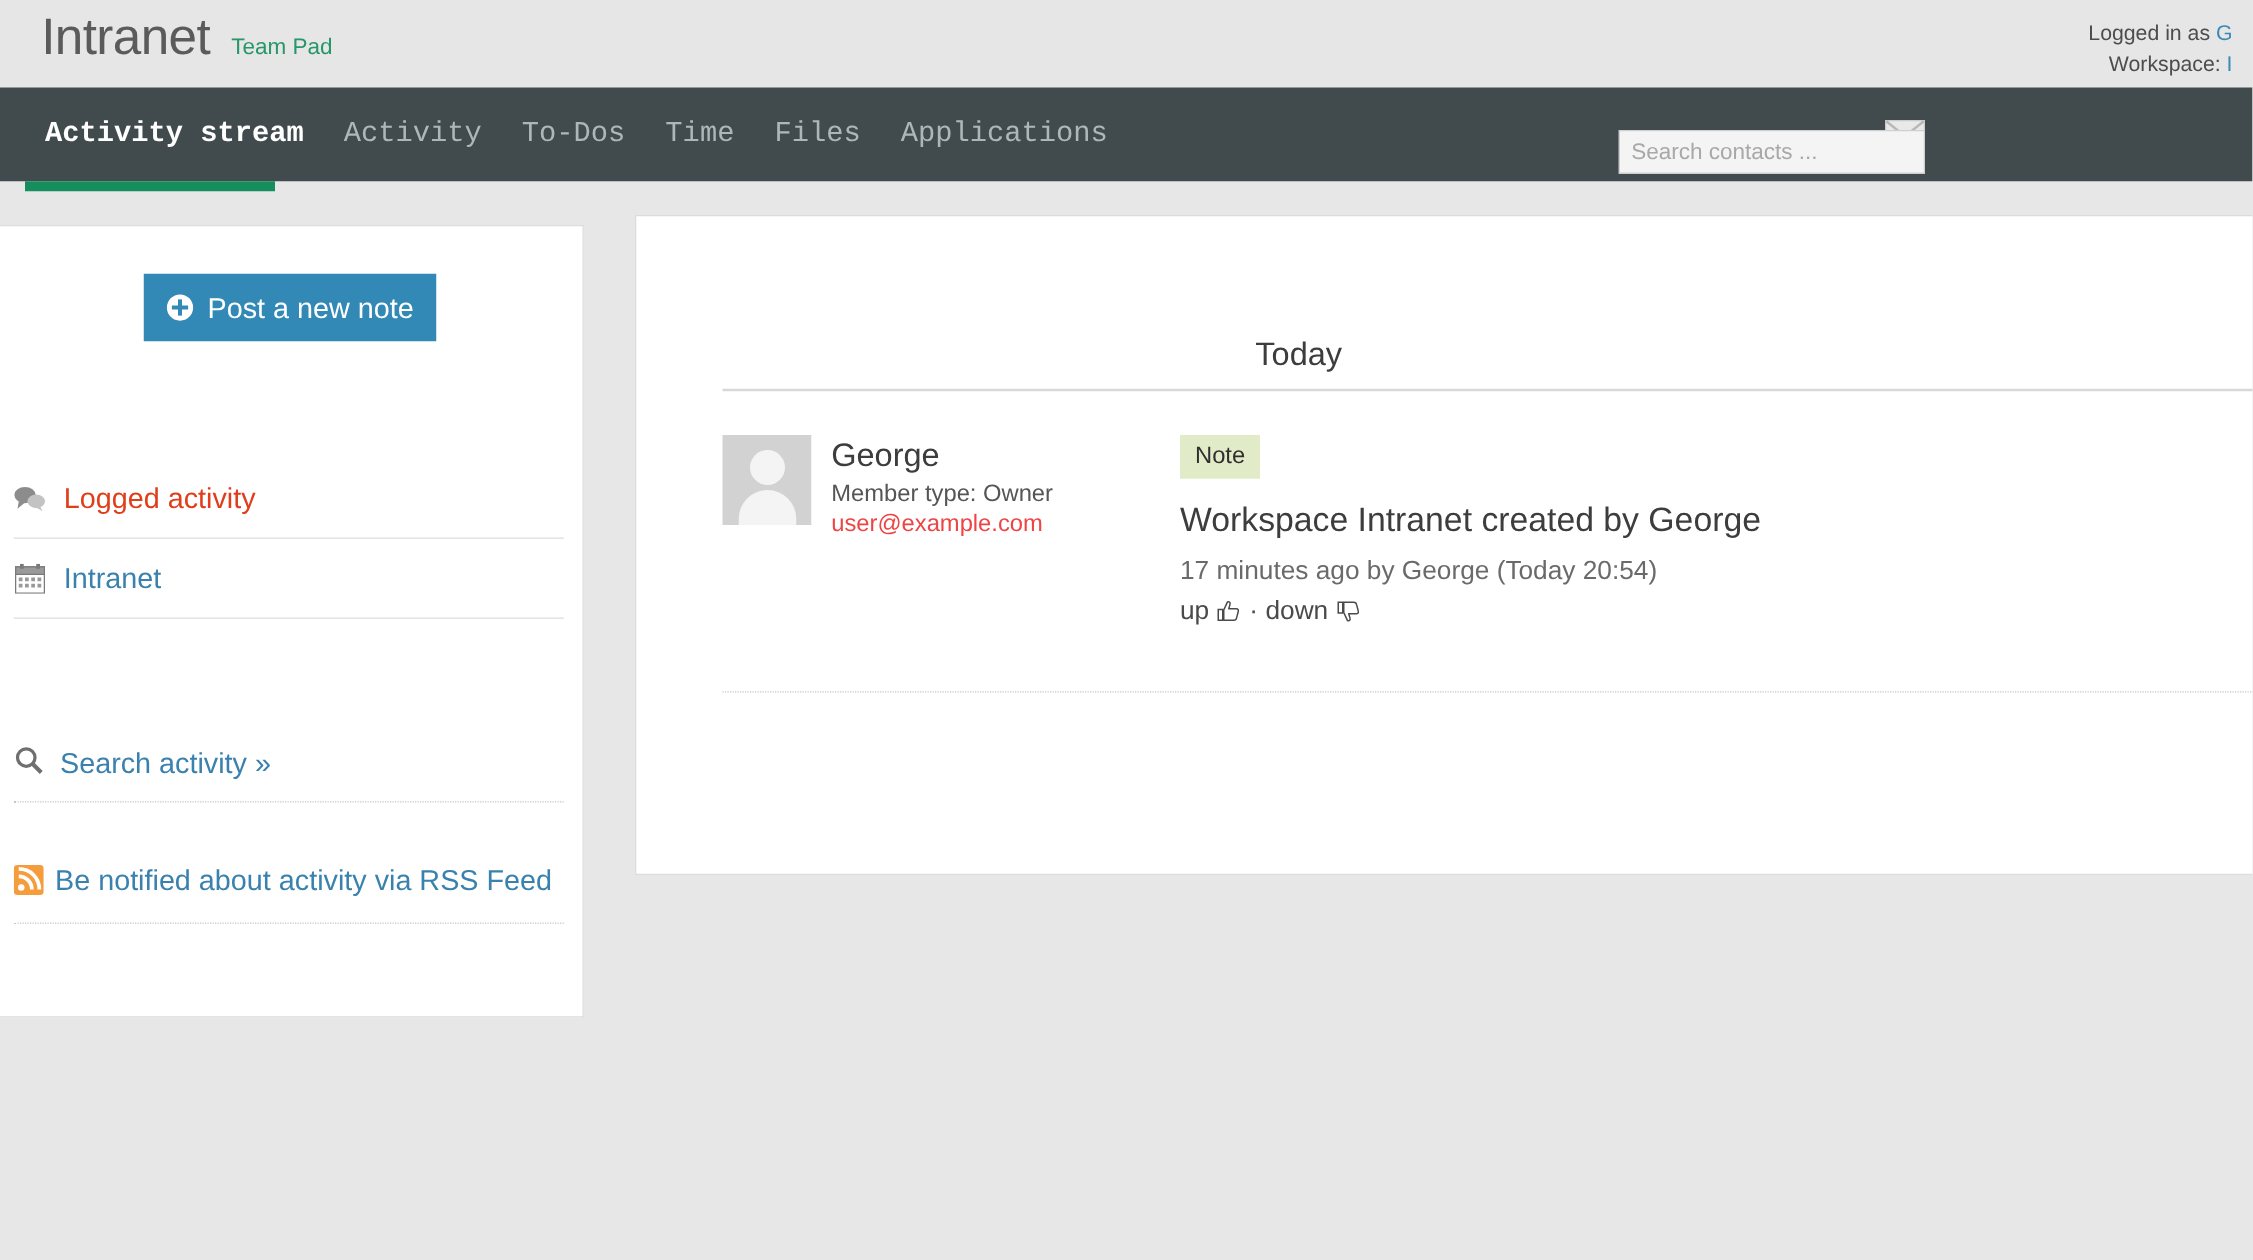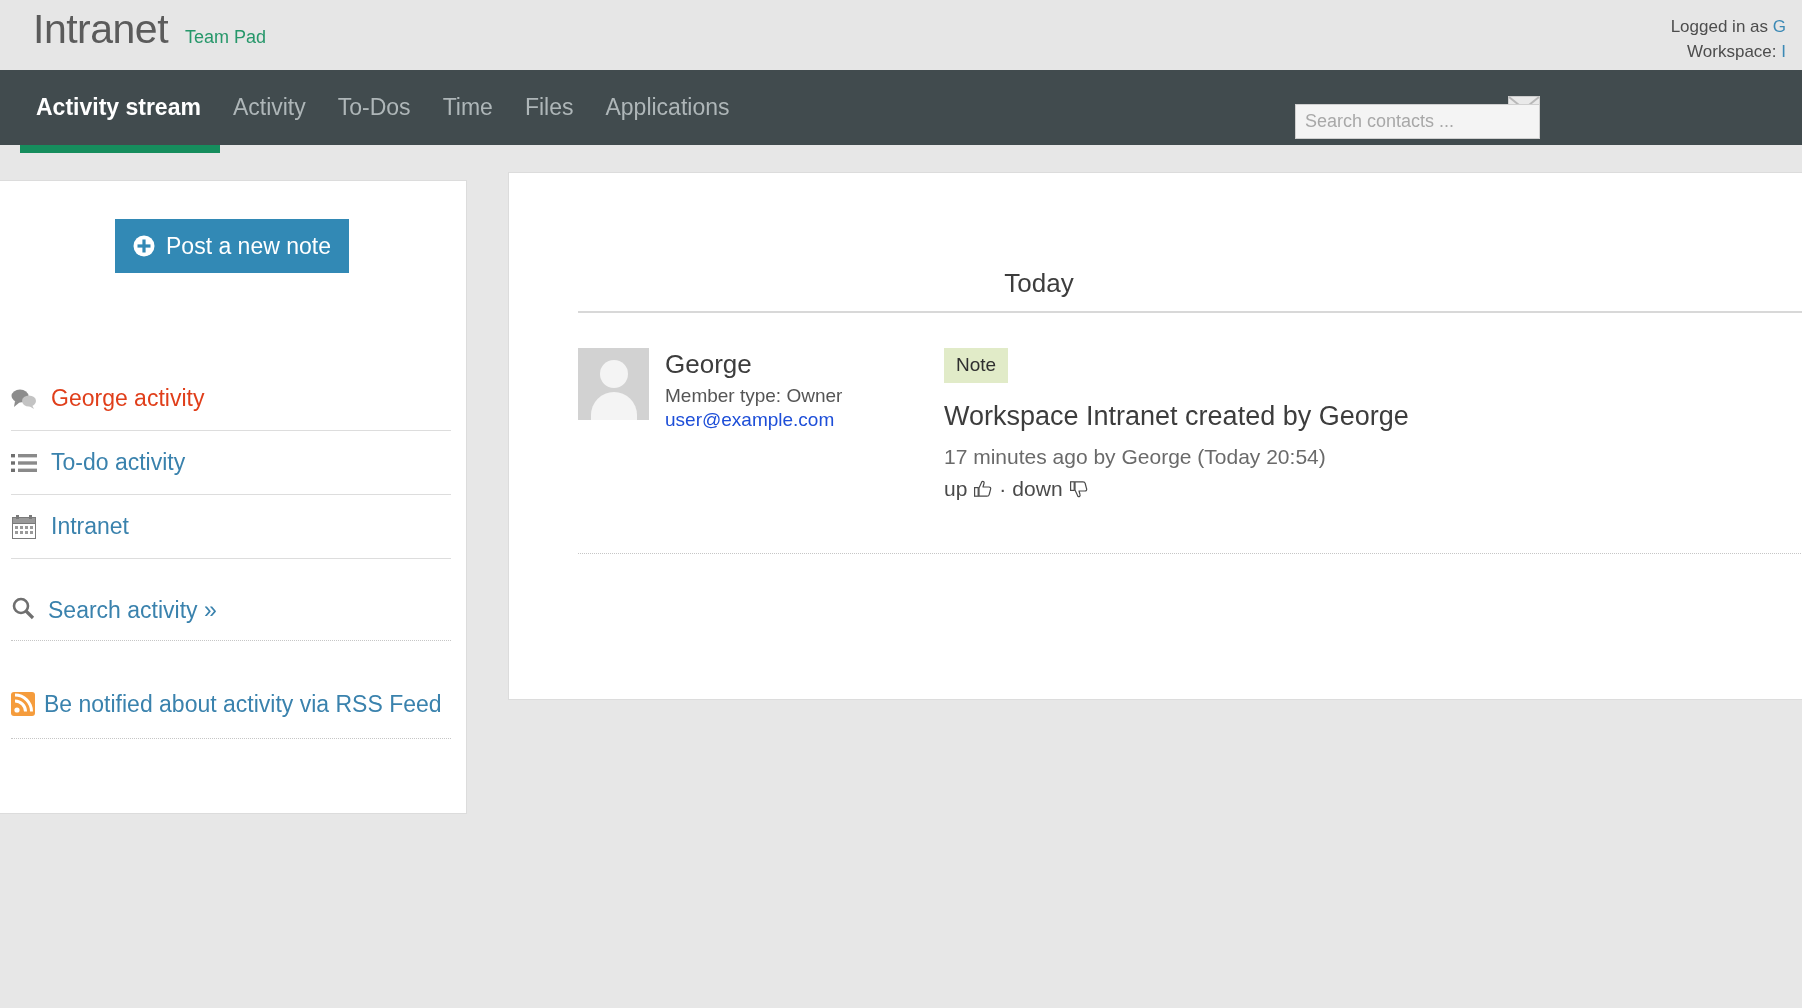--- a/index.html
+++ b/index.html
@@ -26,20 +26,21 @@
     padding-top: 15px;
   }
   .login-block .row { white-space: nowrap; overflow: hidden; }
   .login-block .lbl { color: #4d4d4d; }
   .login-block a { color: #3b89b5; text-decoration: none; }
 
   
   .navbar {
     position: absolute; left: 0; top: 70px; width: 1802px; height: 75px;
     background: #414b4e;
+    font-family: Liberation Mono, monospace;
   }
   .nav-items { position: absolute; left: 20px; top: 0; height: 75px; display: flex; align-items: center; }
   .nav-item {
     font-size: 23px; color: #aeb6b8; padding: 0 16px; line-height: 75px;
     cursor: pointer; white-space: nowrap;
   }
   .nav-item.active { color: #ffffff; font-weight: 700; }
   .nav-underline {
     position: absolute; left: 20px; top: 145px; width: 200px; height: 8px;
     background: #168d5d;
@@ -118,21 +119,21 @@
     position: absolute; left: 50%; top: 12px; width: 28px; height: 28px;
     margin-left: -14px; border-radius: 50%; background: #f4f4f4;
   }
   .avatar .body {
     position: absolute; left: 50%; top: 44px; width: 46px; height: 42px;
     margin-left: -23px; border-radius: 23px 23px 0 0; background: #f4f4f4;
   }
   .author-meta { padding-top: 1px; }
   .author-name { font-size: 26px; color: #3d3d3d; line-height: 1.2; }
   .author-type { font-size: 19px; color: #555555; margin-top: 5px; }
-  .author-mail { font-size: 19px; color: #1d4ed8; margin-top: 2px; cursor: pointer; }
+  .author-mail { font-size: 19px; color: #ef4444; margin-top: 2px; cursor: pointer; }
 
   .entry-body { position: absolute; left: 435px; top: 0px; width: 880px; }
   .note-badge {
     display: inline-block; background: #e1ebc8; color: #2f2f2f;
     font-size: 19px; padding: 6px 12px 7px;
   }
   .entry-title { font-size: 27px; color: #3d3d3d; margin-top: 17px; line-height: 1.2; }
   .entry-meta { font-size: 21px; color: #6a6a6a; margin-top: 13px; }
   .entry-vote { font-size: 21px; color: #4a4a4a; margin-top: 8px; display: flex; align-items: center; gap: 6px; }
   .entry-vote .thumb { width: 20px; height: 20px; display: inline-block; vertical-align: -3px; }
@@ -204,36 +205,23 @@
 
     <div class="side-item is-active">
       <span class="ico">
         <svg width="26" height="22" viewBox="0 0 26 22">
           <ellipse cx="9" cy="8" rx="8.5" ry="6.5" fill="#8c8c8c"></ellipse>
           <path d="M4 13 L3 19 L9 14 Z" fill="#8c8c8c"></path>
           <ellipse cx="18" cy="13" rx="7" ry="5.5" fill="#c3c3c3"></ellipse>
           <path d="M21 17 L23 21 L18 18 Z" fill="#c3c3c3"></path>
         </svg>
       </span>
-      <span class="lbl">George activity</span>
-    </div>
-
-    <div class="side-item">
-      <span class="ico">
-        <svg width="26" height="20" viewBox="0 0 26 20">
-          <rect x="0" y="1" width="4" height="3.4" fill="#6f6f6f"></rect>
-          <rect x="0" y="8.3" width="4" height="3.4" fill="#6f6f6f"></rect>
-          <rect x="0" y="15.6" width="4" height="3.4" fill="#6f6f6f"></rect>
-          <rect x="7" y="1" width="19" height="3.4" fill="#8a8a8a"></rect>
-          <rect x="7" y="8.3" width="19" height="3.4" fill="#8a8a8a"></rect>
-          <rect x="7" y="15.6" width="19" height="3.4" fill="#8a8a8a"></rect>
-        </svg>
-      </span>
-      <span class="lbl">To-do activity</span>
-    </div>
+      <span class="lbl">Logged activity</span>
+    </div>
+
 
     <div class="side-item">
       <span class="ico">
         <svg width="24" height="24" viewBox="0 0 24 24">
           <rect x="0.5" y="2.5" width="23" height="21" fill="#ffffff" stroke="#7a7a7a"></rect>
           <rect x="0.5" y="2.5" width="23" height="6" fill="#9a9a9a" stroke="#7a7a7a"></rect>
           <rect x="4" y="0" width="3" height="4" fill="#7a7a7a"></rect>
           <rect x="17" y="0" width="3" height="4" fill="#7a7a7a"></rect>
           <g fill="#9a9a9a">
             <rect x="3" y="11" width="3" height="3"></rect>

